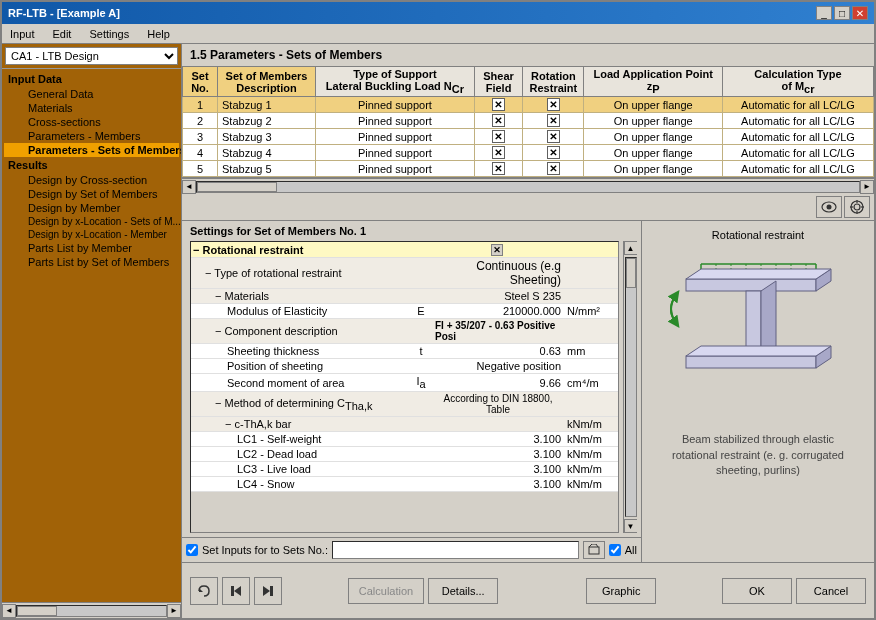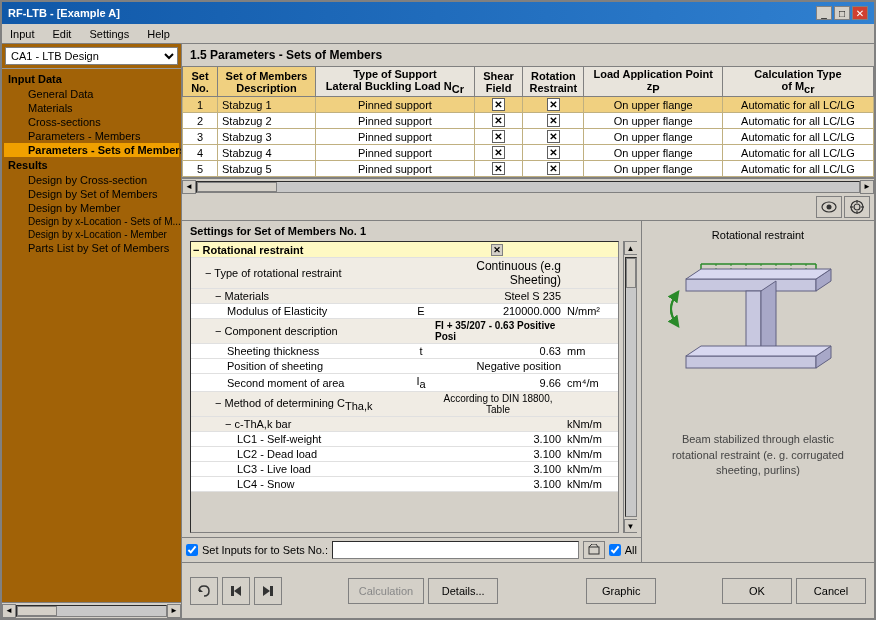--- a/index.html
+++ b/index.html
@@ -134,20 +134,21 @@
         <div class="tree-item sub">Materials</div>
         <div class="tree-item sub">Cross-sections</div>
         <div class="tree-item sub">Parameters - Members</div>
         <div class="tree-item sub active">Parameters - Sets of Members</div>
         <div class="tree-section">Results</div>
         <div class="tree-item sub">Design by Cross-section</div>
         <div class="tree-item sub">Design by Set of Members</div>
         <div class="tree-item sub">Design by Member</div>
         <div class="tree-item sub" style="font-size:10px">Design by x-Location - Sets of M...</div>
         <div class="tree-item sub" style="font-size:10px">Design by x-Location - Member</div>
+        <div class="tree-item sub">Parts List by Member</div>
         <div class="tree-item sub">Parts List by Set of Members</div>
       </div>
 
       <div style="height:16px; background:#d4d0c8; border-top:1px solid #808080; display:flex; align-items:center;">
         <div style="width:14px;height:14px;background:#d4d0c8;border:1px solid #808080;display:flex;align-items:center;justify-content:center;font-size:8px;cursor:pointer;">◄</div>
         <div style="flex:1;height:12px;background:#c8c8c8;border:1px inset #808080;position:relative;">
           <div style="width:40px;height:10px;background:#d4d0c8;border:1px solid #808080;position:absolute;left:0;"></div>
         </div>
         <div style="width:14px;height:14px;background:#d4d0c8;border:1px solid #808080;display:flex;align-items:center;justify-content:center;font-size:8px;cursor:pointer;">►</div>
       </div>

